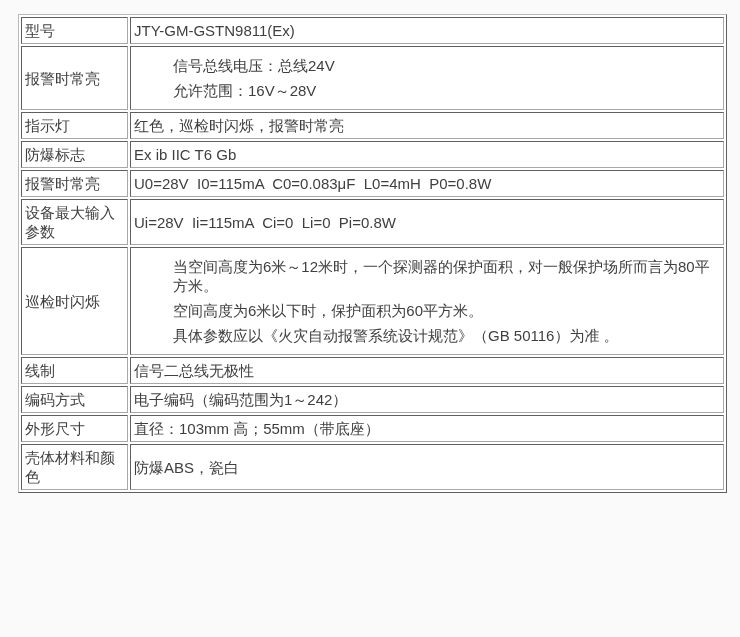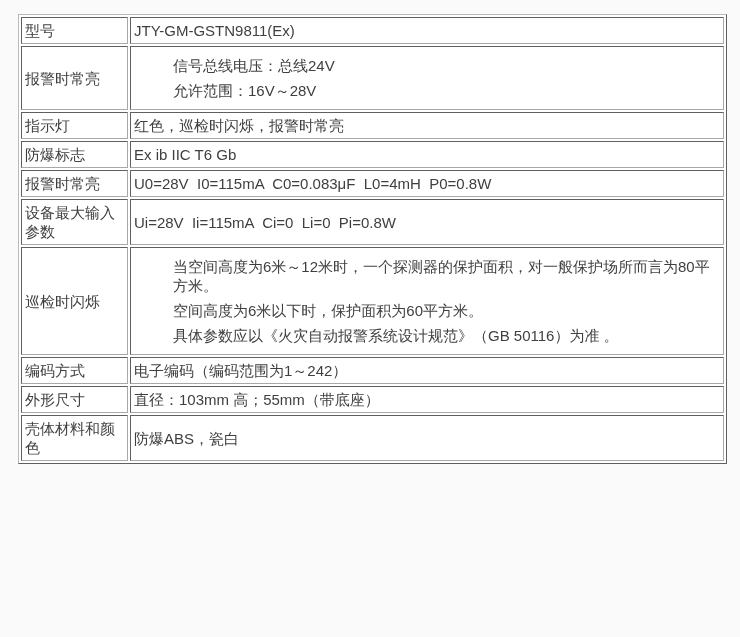--- a/index.html
+++ b/index.html
@@ -81,20 +81,24 @@
   <tr>
     <td class="label-cell">设备最大输入参数</td>
     <td class="value-cell">Ui=28V  Ii=115mA  Ci=0  Li=0  Pi=0.8W</td>
   </tr>
 
   <tr>
     <td class="label-cell">巡检时闪烁</td>
     <td class="value-cell"><p class="line indented">当空间高度为6米～12米时，一个探测器的保护面积，对一般保护场所而言为80平方米。</p><p class="line indented">空间高度为6米以下时，保护面积为60平方米。</p><p class="line indented">具体参数应以《火灾自动报警系统设计规范》（GB 50116）为准 。</p></td>
   </tr>
 
+  <tr>
+    <td class="label-cell">线制</td>
+    <td class="value-cell">信号二总线无极性</td>
+  </tr>
 
   <tr>
     <td class="label-cell">编码方式</td>
     <td class="value-cell">电子编码（编码范围为1～242）</td>
   </tr>
 
 
   <tr>
     <td class="label-cell">外形尺寸</td>
     <td class="value-cell">直径：103mm 高；55mm（带底座）</td>

